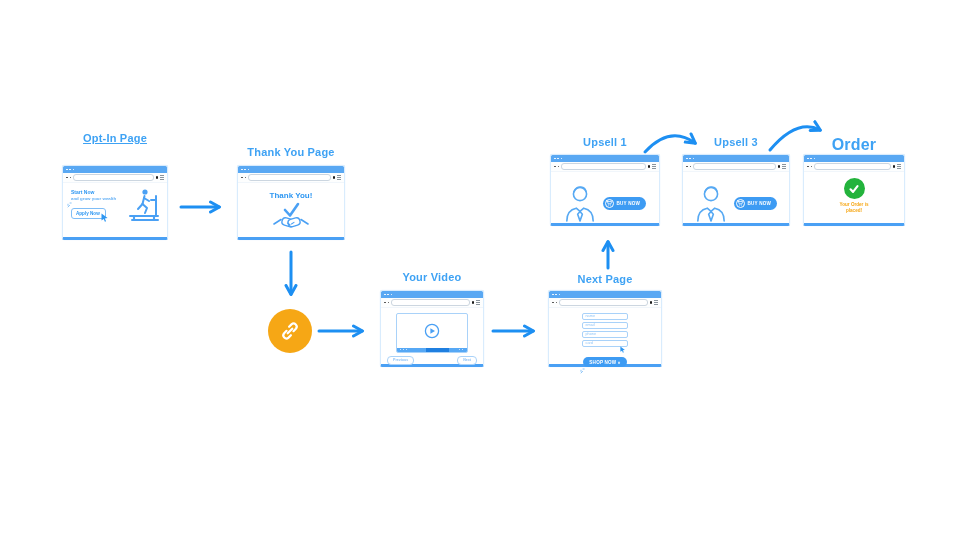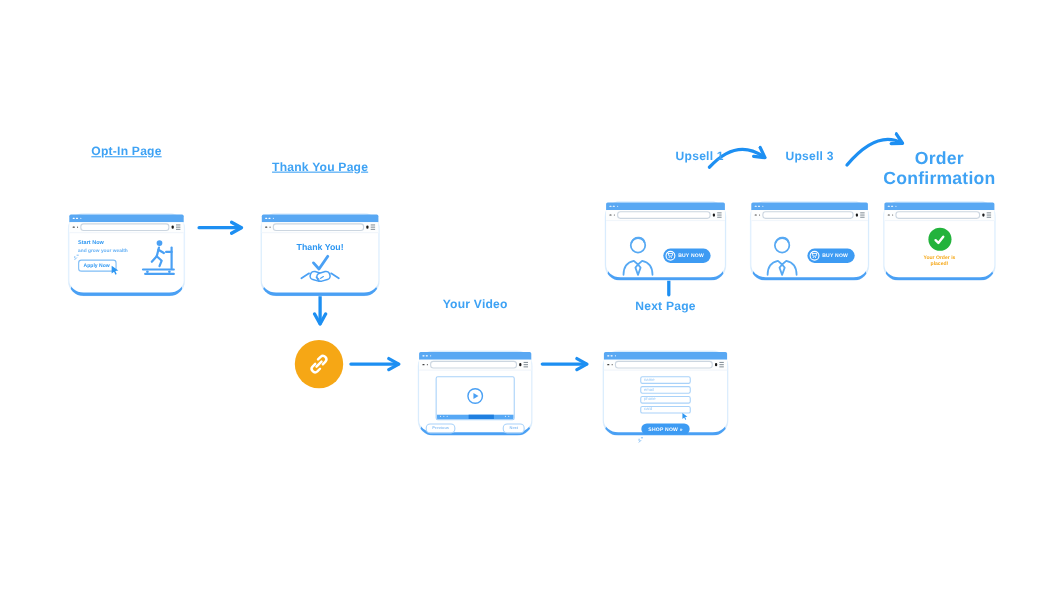--- a/index.html
+++ b/index.html
@@ -9,22 +9,22 @@
 
   
   .arrows{position:absolute;left:0;top:0;pointer-events:none;}
 
   
   .step-title{position:absolute;color:#3ea2f4;font-weight:bold;font-size:11px;
               text-align:center;letter-spacing:.2px;}
 
   
   .win{position:absolute;background:#fff;border:1px solid #d9ecfd;
-       border-bottom:3px solid #4aa0f4;border-radius:14px;box-sizing:border-box;
-       box-shadow:0 0 0 .3px #eaf4fe;margin-top:29px;}
+       border-bottom:3px solid #4aa0f4;border-radius:2px;box-sizing:border-box;
+       box-shadow:0 0 0 .3px #eaf4fe;}
   .win .bar{height:7px;background:#59a8f3;border-radius:1.5px 1.5px 0 0;
             display:flex;align-items:center;gap:1.6px;padding-left:3px;}
   .win .bar i{width:1.7px;height:1.7px;border-radius:50%;background:#fff;display:block;}
   .win .addr{height:9px;display:flex;align-items:center;gap:2px;padding:0 3px;
              border-bottom:1px solid #f1f6fb;background:#fdfefe;}
   .addr .navdot{width:1.6px;height:1.6px;background:#444;border-radius:50%;flex:0 0 auto;}
   .addr .pill{flex:1;height:4.2px;border:.8px solid #ccd6e0;border-radius:3px;background:#fff;}
   .addr .menudot{width:2.8px;height:2.8px;background:#1b1b1b;border-radius:50%;flex:0 0 auto;}
   .addr .ham{width:3.6px;display:flex;flex-direction:column;gap:.9px;flex:0 0 auto;}
   .addr .ham i{display:block;height:.9px;background:#8a949c;}
@@ -96,24 +96,24 @@
       <line x1="291" y1="252" x2="291" y2="294" marker-end="url(#ah)"></line>
       <line x1="319" y1="331" x2="362" y2="331" marker-end="url(#ah)"></line>
       <line x1="493" y1="331" x2="533" y2="331" marker-end="url(#ah)"></line>
       <line x1="608" y1="268" x2="608" y2="242" marker-end="url(#ah)"></line>
       <path d="M645,152 Q670,125 695,143" marker-end="url(#ah)"></path>
       <path d="M770,150 Q797,118 820,130" marker-end="url(#ah)"></path>
     </g>
   </svg>
 
   <div class="step-title" style="left:60px;top:132px;width:110px;text-decoration:underline;">Opt-In Page</div>
-  <div class="step-title" style="left:232px;top:146px;width:118px;text-decoration:underline;">Thank You Page</div>
+  <div class="step-title" style="left:232px;top:146px;width:118px;">Thank You Page</div>
   <div class="step-title" style="left:378px;top:271px;width:108px;">Your Video</div>
   <div class="step-title" style="left:546px;top:273px;width:118px;">Next Page</div>
-  <div class="step-title" style="left:552px;top:136px;width:106px;text-align:right;">Upsell 1</div>
+  <div class="step-title" style="left:552px;top:136px;width:106px;">Upsell 1</div>
   <div class="step-title" style="left:682px;top:136px;width:108px;">Upsell 3</div>
   <div class="step-title" style="left:794px;top:136px;width:120px;font-size:16px;">Order Confirmation</div>
 
   <div class="win" style="left:62px;top:165px;width:106px;height:75px;">
     <div class="bar">
         <i></i>
         <i></i>
         <i></i>
       </div>
     <div class="addr">

